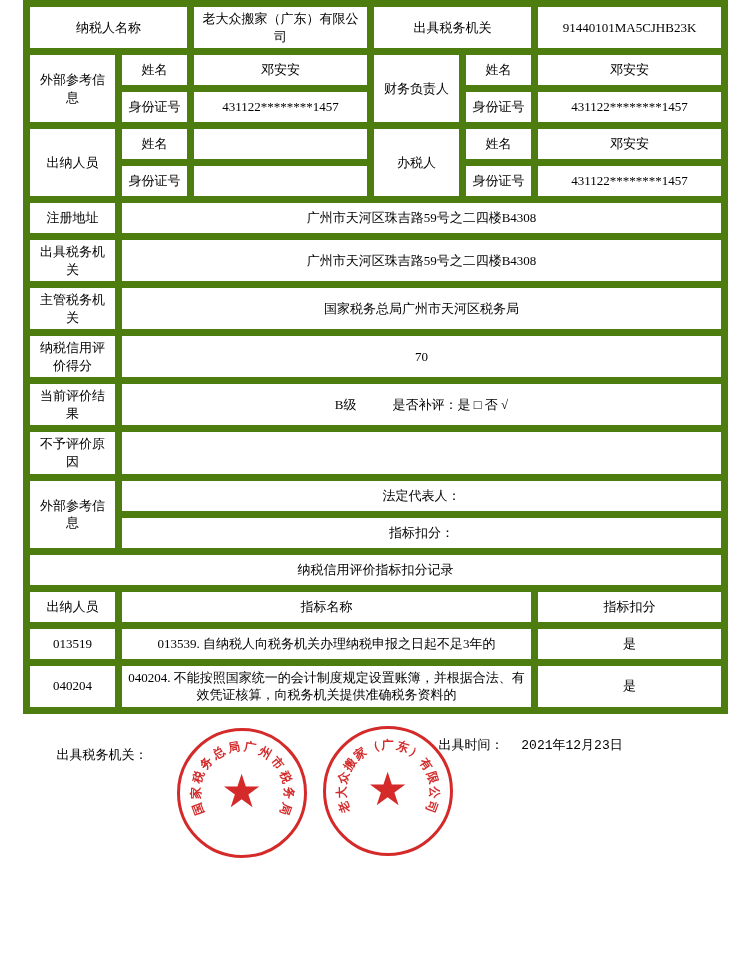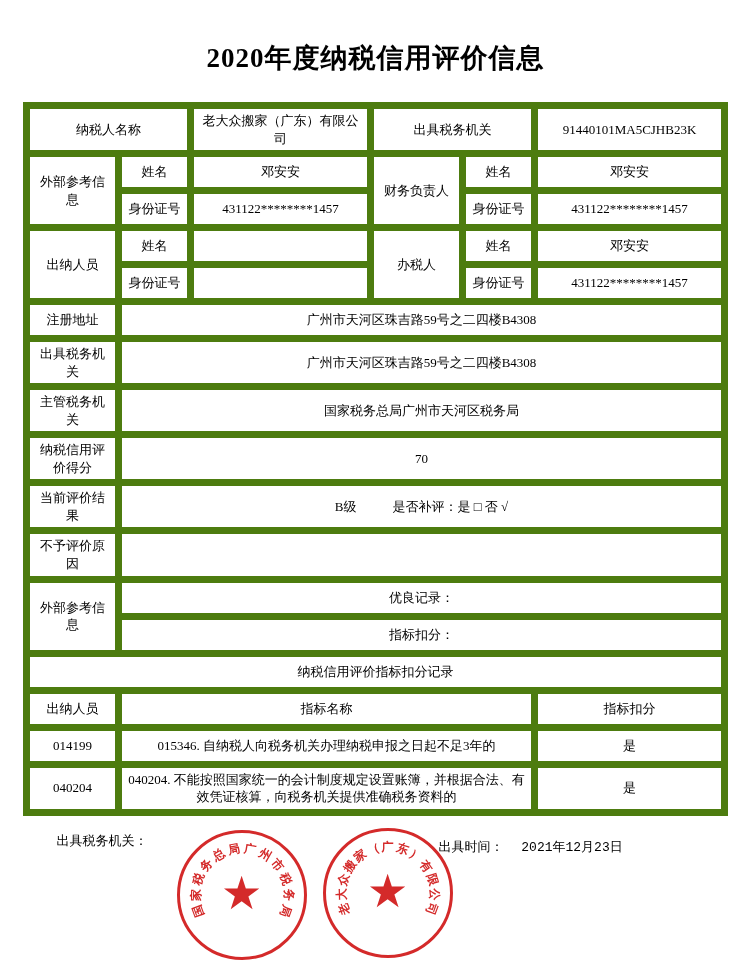--- a/index.html
+++ b/index.html
@@ -73,21 +73,21 @@
   .footer {
     width: 698px;
     margin: 14px auto 0 auto;
     position: relative;
     height: 150px;
     font-size: 13px;
   }
   .footer .issuer {
     position: absolute;
     left: 30px;
-    top: 2px;
+    top: 18px;
     white-space: nowrap;
   }
   .footer .issue-date {
     position: absolute;
     left: 412px;
     top: 8px;
     white-space: nowrap;
     font-family: Liberation Mono, monospace;
   }
   
@@ -124,21 +124,20 @@
     color: #d42a2a;
     transform-origin: 0 0;
     white-space: nowrap;
   }
 </style>
 </head>
 <body>
 
 <div class="page">
 
-  <div class="doc-title">2020年度纳税信用评价信息</div>
 
   <table class="main">
     <colgroup>
       <col style="width:92px">
       <col style="width:72px">
       <col style="width:180px">
       <col style="width:92px">
       <col style="width:72px">
       <col style="width:190px">
     </colgroup>
@@ -210,39 +209,39 @@
         </td>
       </tr>
 
       <tr>
         <td class="lbl two-line tall2">不予评价原因</td>
         <td class="tall2" colspan="5"></td>
       </tr>
 
       <tr>
         <td class="lbl two-line" rowspan="2">外部参考信息</td>
-        <td class="left" colspan="5">优良记录：</td>
+        <td class="left" colspan="5">法定代表人：</td>
       </tr>
       <tr>
         <td class="left" colspan="5">指标扣分：</td>
       </tr>
 
       <tr>
         <td class="section-head" colspan="6">纳税信用评价指标扣分记录</td>
       </tr>
 
       <tr>
         <td>出纳人员</td>
         <td colspan="4">指标名称</td>
         <td>指标扣分</td>
       </tr>
 
       <tr>
-        <td>014199</td>
-        <td colspan="4">015346. 自纳税人向税务机关办理纳税申报之日起不足3年的</td>
+        <td>013519</td>
+        <td colspan="4">013539. 自纳税人向税务机关办理纳税申报之日起不足3年的</td>
         <td>是</td>
       </tr>
 
       <tr>
         <td class="tall2">040204</td>
         <td class="tall2 left" colspan="4">040204. 不能按照国家统一的会计制度规定设置账簿，并根据合法、有效凭证核算，向税务机关提供准确税务资料的</td>
         <td class="tall2">是</td>
       </tr>
     </tbody>
   </table>

